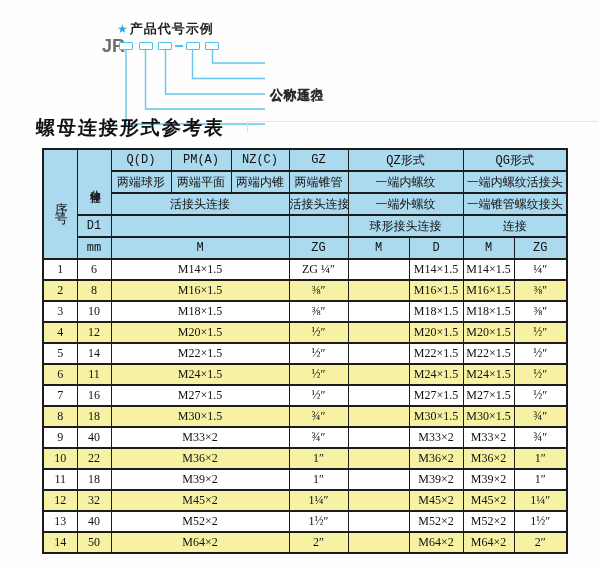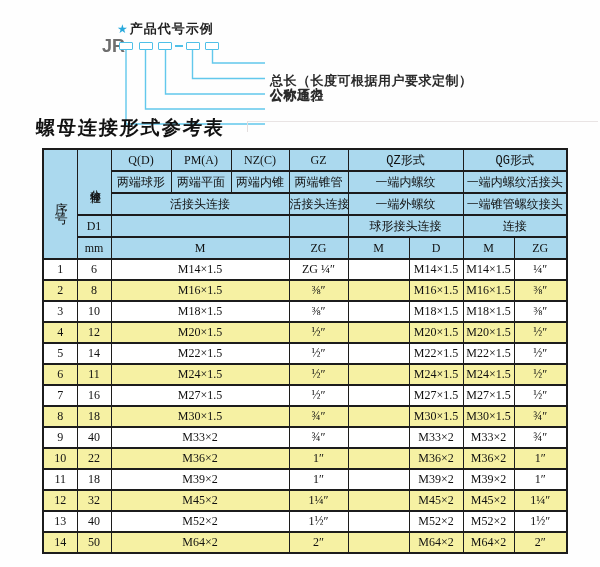--- a/index.html
+++ b/index.html
@@ -78,21 +78,21 @@
     overflow:hidden;white-space:nowrap;
     font-weight:normal;
   }
   table.ref thead tr{height:22px;}
   table.ref tbody tr{height:21px;}
   table.ref thead th{
     background:var(--header-bg);
     font-family:Liberation Mono, monospace;
     font-size:12px;
   }
-  table.ref thead th.latin{font-family:Liberation Serif, serif;}
+  table.ref thead th.latin{font-family:Liberation Mono, monospace;}
   table.ref tbody tr:nth-child(even) td{background:var(--row-alt-bg);}
   table.ref tbody tr:nth-child(odd) td{background:#ffffff;}
   .vert{
     writing-mode:vertical-lr;text-orientation:upright;
     display:inline-block;line-height:1;
   }
   .vert-serial{letter-spacing:11px;font-size:13px;}
   .vert-dn{letter-spacing:1px;font-size:11px;}
 </style>
 </head>
@@ -113,21 +113,20 @@
   </div>
 
   <span class="code-prefix">JR</span>
   <span class="code-box" style="left:119px"></span>
   <span class="code-box" style="left:139px"></span>
   <span class="code-box" style="left:158px"></span>
   <span class="code-dash"></span>
   <span class="code-box" style="left:186px"></span>
   <span class="code-box" style="left:205px"></span>
 
-  <div class="code-label" style="top:72px">总长（长度可根据用户要求定制）</div>
   <div class="code-label" style="top:87px">公称通径</div>
   <div class="code-label" style="top:86px">公称压力</div>
 
   <div class="artifact-line"></div>
 
   <div class="section-title">螺母连接形式参考表</div>
 
   <table class="ref">
     <colgroup>
       <col style="width:34px">

